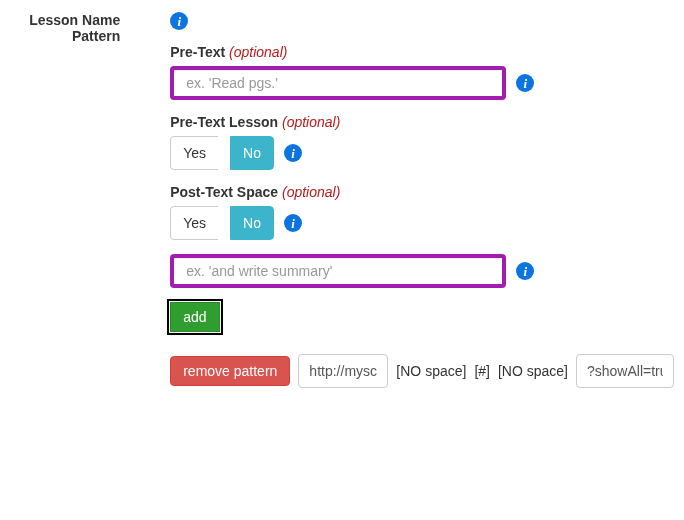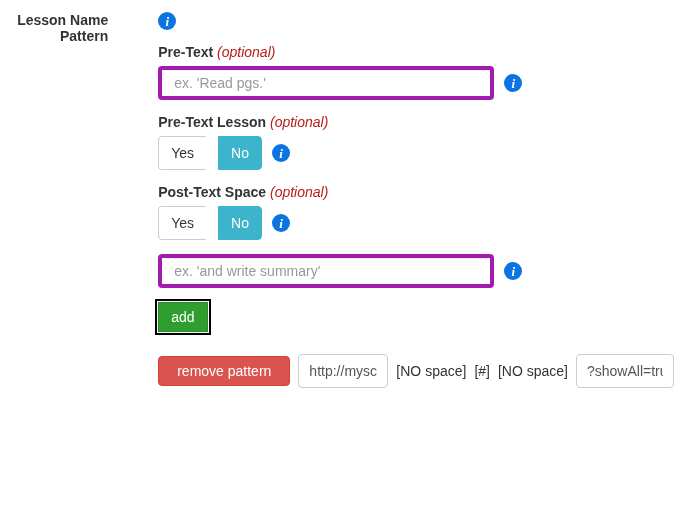--- a/index.html
+++ b/index.html
@@ -110,21 +110,21 @@
   .pattern-row {
     display: flex;
     align-items: center;
     gap: 8px;
   }
   .remove-btn {
     background: #d9534f;
     color: #fff;
     border: 1px solid #d43f3a;
     border-radius: 4px;
-    padding: 6px 18px;
+    padding: 6px 12px;
     font-size: 14px;
     cursor: pointer;
     white-space: nowrap;
   }
   .small-input {
     height: 34px;
     padding: 6px 10px;
     border: 1px solid #ccc;
     border-radius: 4px;
     font-size: 14px;

